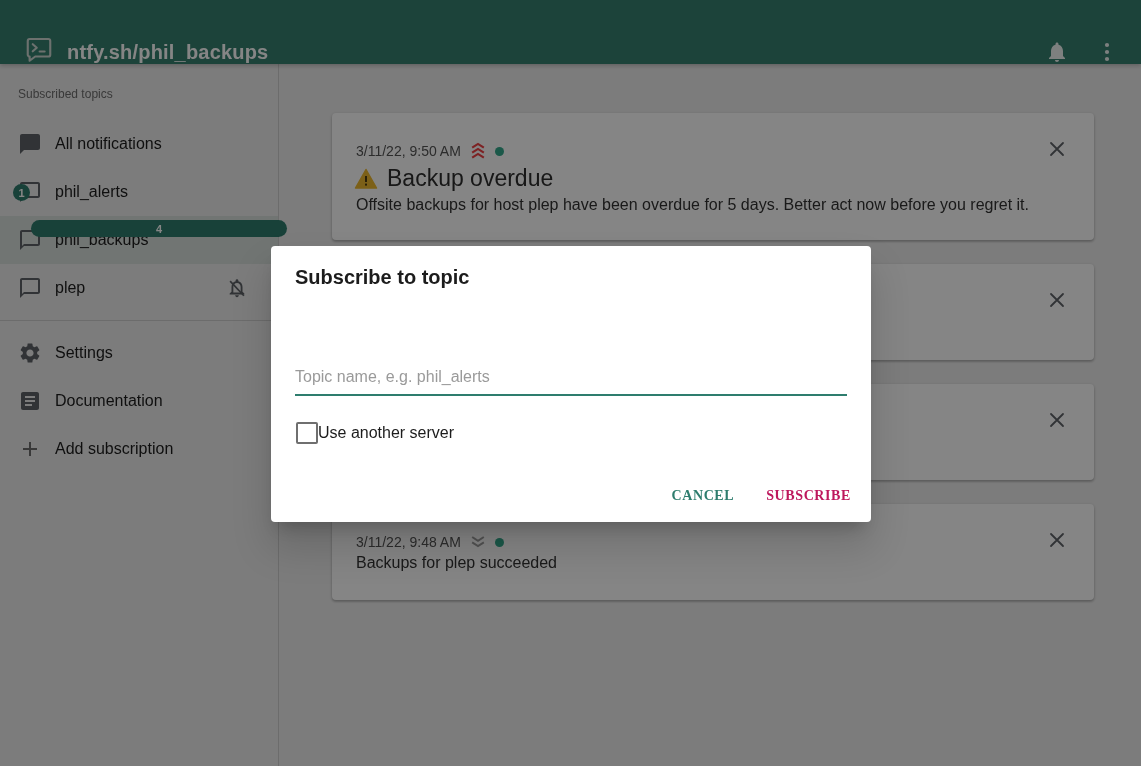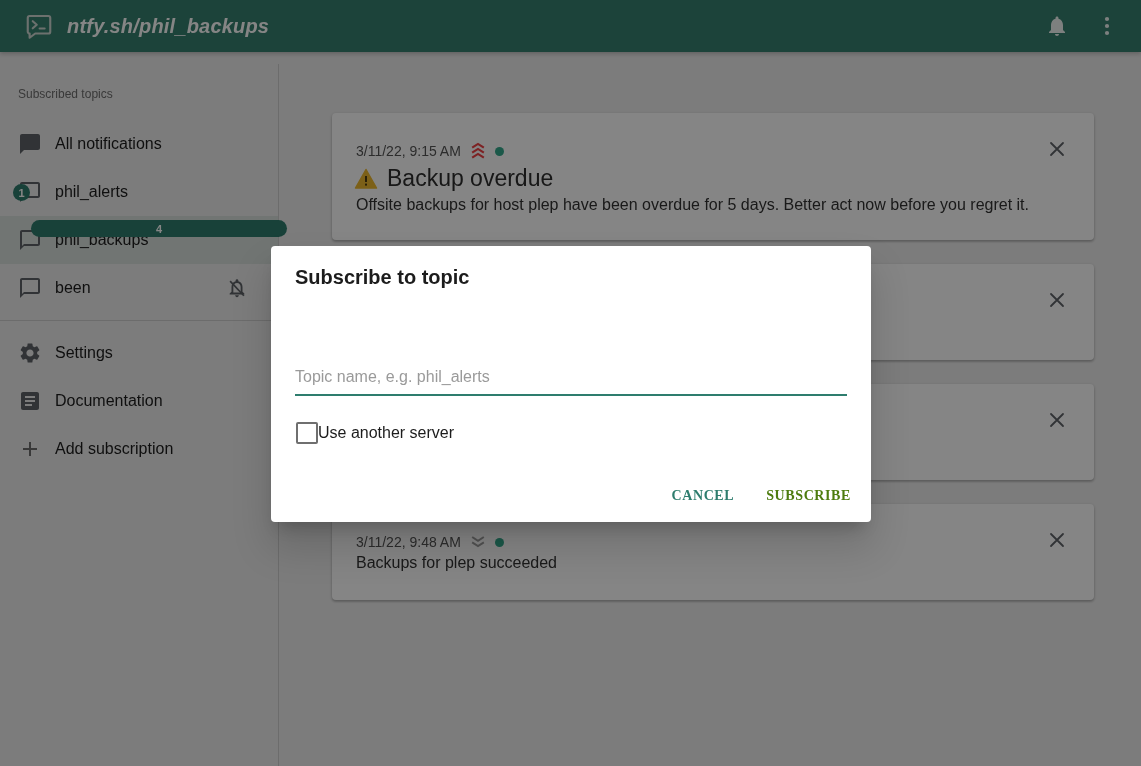--- a/index.html
+++ b/index.html
@@ -2,22 +2,22 @@
 <html><head>
 <meta charset="utf-8">
 <style>
   html,body{margin:0;padding:0;}
   body{
     width:1141px;height:766px;position:relative;overflow:hidden;
     background:#ededed;
     font-family:"Liberation Sans","DejaVu Sans",sans-serif;
   }
   
-  .appbar{position:absolute;top:0;left:0;width:1141px;height:52px;background:#37816f;
-    display:flex;align-items:center;z-index:1;box-shadow:0 2px 4px rgba(0,0,0,.2);font-style:italic;}
+  .appbar{position:absolute;top:0;left:0;width:1141px;height:64px;background:#37816f;
+    display:flex;align-items:flex-end;z-index:1;box-shadow:0 2px 4px rgba(0,0,0,.2);}
   .logo{margin-left:24px;width:30px;height:30px;flex:0 0 auto;}
   .app-title{margin-left:13px;color:#ffffff;font-size:20px;font-weight:700;letter-spacing:.2px;}
   .appbar-actions{margin-left:auto;display:flex;align-items:center;gap:26px;margin-right:22px;}
   .iconbtn{width:24px;height:24px;cursor:pointer;}
   
   .sidebar{position:absolute;top:64px;left:0;width:279px;height:702px;background:#ededed;
     border-right:1px solid rgba(0,0,0,.12);box-sizing:border-box;}
   .side-label{position:absolute;left:18px;top:23px;font-size:12px;color:#6e6e6e;}
   .srow{position:absolute;left:0;width:100%;height:48px;display:flex;align-items:center;
     padding-left:18px;box-sizing:border-box;cursor:pointer;}
@@ -52,21 +52,21 @@
     border-bottom:2px solid #2e7d6e;font-size:16px;padding:4px 0 8px;color:#8b5cf6;
     background:transparent;font-family:inherit;}
   .dlg-input::placeholder{color:#9a9a9a;opacity:1;}
   .check-row{position:absolute;left:25px;top:176px;display:flex;align-items:center;gap:0;cursor:pointer;}
   .checkbox{width:18px;height:18px;border:2px solid #6f6f6f;border-radius:2px;background:#fff;}
   .check-label{font-size:16px;color:#1c1c1c;}
   .dlg-actions{position:absolute;right:8px;bottom:8px;display:flex;gap:8px;}
   .btn{font-size:14px;font-weight:700;letter-spacing:.6px;padding:10px 12px;border:none;
     background:none;cursor:pointer;font-family:Liberation Serif, serif;border-radius:4px;}
   .btn-cancel{color:#2e7d6e;}
-  .btn-subscribe{color:#4d7c0f;cursor:default;}
+  .btn-subscribe{color:#be185d;cursor:default;}
 </style>
 </head>
 <body>
 
 <header class="appbar">
   <svg class="logo" viewBox="0 0 24 24">
     <path d="M4.5 4h15c.8 0 1.5.7 1.5 1.5v11c0 .8-.7 1.5-1.5 1.5H9l-4.5 3.4V18h0c-.8 0-1.5-.7-1.5-1.5v-11C3 4.7 3.7 4 4.5 4z" fill="none" stroke="#cfd8d4" stroke-width="1.7" stroke-linejoin="round"></path>
     <path d="M7 8.2l3.2 2.8L7 13.8" fill="none" stroke="#cfd8d4" stroke-width="1.7" stroke-linecap="round" stroke-linejoin="round"></path>
     <path d="M12.5 14h4" stroke="#cfd8d4" stroke-width="1.7" stroke-linecap="round"></path>
   </svg>
@@ -106,21 +106,21 @@
       <path d="M20 2H4c-1.1 0-2 .9-2 2v18l4-4h14c1.1 0 2-.9 2-2V4c0-1.1-.9-2-2-2zm0 14H6l-2 2V4h16v12z" fill="#5f6368"></path>
     </svg>
     <span class="badge" style="position:absolute;left:31px;top:4px;">4</span>
     <span class="slabel">phil_backups</span>
   </div>
 
   <div class="srow" style="top:200px">
     <svg class="sicon" viewBox="0 0 24 24">
       <path d="M20 2H4c-1.1 0-2 .9-2 2v18l4-4h14c1.1 0 2-.9 2-2V4c0-1.1-.9-2-2-2zm0 14H6l-2 2V4h16v12z" fill="#5f6368"></path>
     </svg>
-    <span class="slabel">been</span>
+    <span class="slabel">plep</span>
     <svg class="row-right-icon" viewBox="0 0 24 24">
       <path d="M12 22c1.1 0 2-.9 2-2h-4c0 1.1.9 2 2 2zm6-6v-5c0-3.07-1.63-5.64-4.5-6.32V4c0-.83-.67-1.5-1.5-1.5s-1.5.67-1.5 1.5v.68C7.64 5.36 6 7.92 6 11v5l-2 2v1h16v-1l-2-2zm-2 1H8v-6c0-2.48 1.51-4.5 4-4.5s4 2.02 4 4.5v6z" fill="#5f6368"></path>
       <line x1="4.5" y1="4.5" x2="19.5" y2="20.5" stroke="#5f6368" stroke-width="1.8"></line>
     </svg>
   </div>
 
   <div class="sdivider"></div>
 
   <div class="srow" style="top:265px">
     <svg class="sicon" viewBox="0 0 24 24">
@@ -141,21 +141,21 @@
       <path d="M19 3H5c-1.1 0-2 .9-2 2v14c0 1.1.9 2 2 2h14c1.1 0 2-.9 2-2V5c0-1.1-.9-2-2-2zm-5 14H7v-2h7v2zm3-4H7v-2h10v2zm0-4H7V7h10v2z" fill="#5f6368"></path>
     </svg>
     <span class="slabel">Documentation</span>
   </div>
 </aside>
 
 <main>
 
   <section class="card" style="top:113px;height:127px">
     <div class="date-row" style="top:28px">
-      <span class="card-date">3/11/22, 9:15 AM</span>
+      <span class="card-date">3/11/22, 9:50 AM</span>
       <svg class="prio-icon" viewBox="0 0 24 24">
         <path d="M5 8l7-4.5L19 8" fill="none" stroke="#ef4245" stroke-width="2.6"></path>
         <path d="M5 14l7-4.5L19 14" fill="none" stroke="#ef4245" stroke-width="2.6"></path>
         <path d="M5 20l7-4.5L19 20" fill="none" stroke="#ef4245" stroke-width="2.6"></path>
       </svg>
       <span class="unread-dot"></span>
     </div>
     <div class="title-row" style="top:52px">
       <svg class="warn-icon" viewBox="0 0 24 24">
         <path d="M12 2.5L22.5 21h-21L12 2.5z" fill="#edb92e" stroke="#edb92e" stroke-width="1.5" stroke-linejoin="round"></path>

